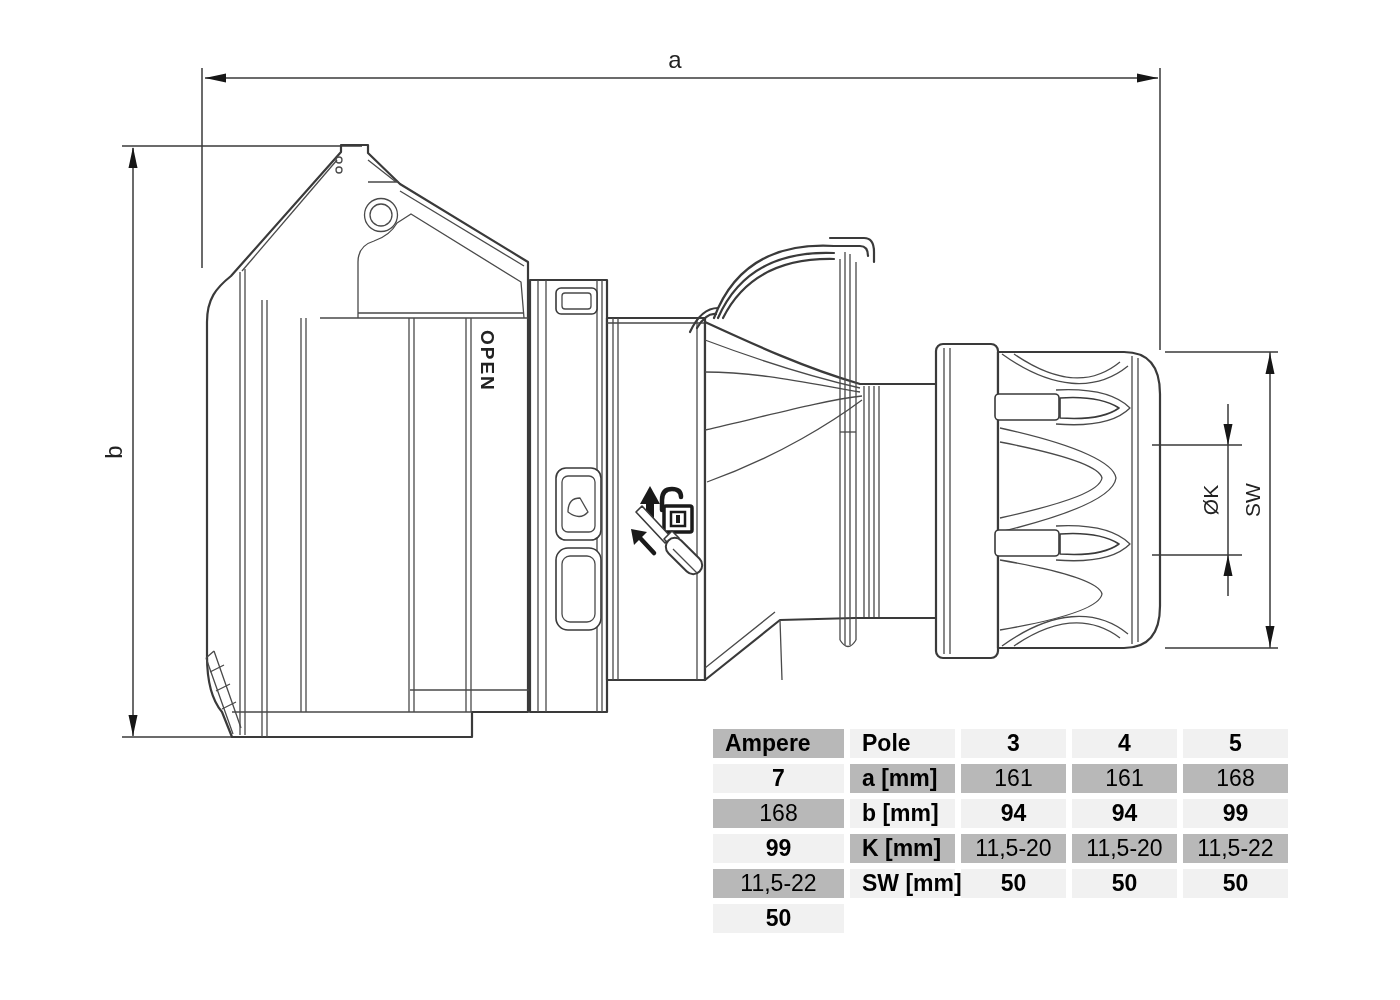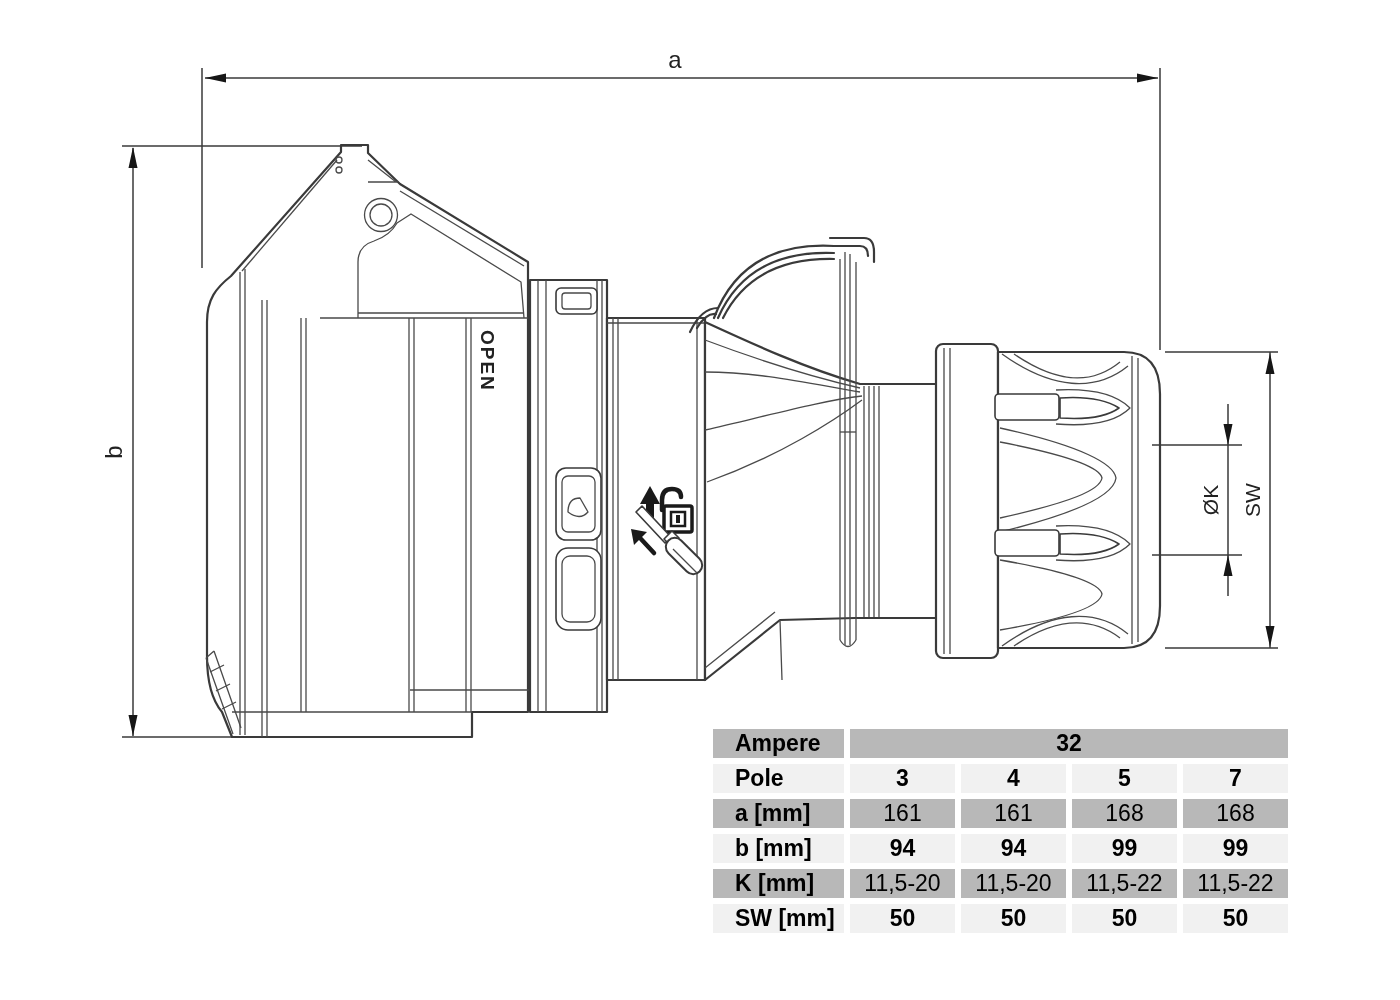--- a/index.html
+++ b/index.html
@@ -16,21 +16,21 @@
   .dimtext{fill:#222;font-family:"Liberation Sans",sans-serif;font-size:24px;}
   .dimtext-sm{fill:#222;font-family:"Liberation Sans",sans-serif;font-size:21px;}
   .opentext{fill:#222;font-family:"Liberation Sans",sans-serif;font-size:19px;font-weight:bold;letter-spacing:2px;}
   .ink{fill:#1a1a1a;stroke:none;}
   .inkline{fill:none;stroke:#1a1a1a;stroke-width:4.5;stroke-linecap:round;}
   
   .spec-table{position:absolute;left:713px;top:729px;display:grid;
       grid-template-columns:131px 105px 105px 105px 105px;gap:6px;
       font-size:23px;color:#000;}
   .cell{height:29px;display:flex;align-items:center;justify-content:center;white-space:nowrap;}
-  .cell.label{justify-content:flex-start;padding-left:22px;font-weight:bold;}
+  .cell.label{justify-content:flex-start;padding-left:12px;font-weight:bold;}
   .gray{background:var(--cell-gray,#b8b8b8);}
   .light{background:var(--cell-light,#f1f1f1);}
   .bold{font-weight:bold;}
   .span4{grid-column:2/6;}
 </style>
 </head>
 <body>
 
 <div class="page">
 
@@ -215,21 +215,20 @@
     <path class="dim" d="M 1165,352 H 1278"></path>
     <path class="dim" d="M 1165,648 H 1278"></path>
     <polygon class="arr" points="1270,353 1265.5,374 1274.5,374"></polygon>
     <polygon class="arr" points="1270,647 1265.5,626 1274.5,626"></polygon>
     <text class="dimtext-sm" transform="translate(1260,500) rotate(-90)" text-anchor="middle">SW</text>
   </g>
 </svg>
 
 <div class="spec-table" id="spec-table">
       <div class="cell label gray">Ampere</div>
-      <div class="cell span4 gray bold">32</div>
       <div class="cell label light">Pole</div>
       <div class="cell light bold">3</div>
       <div class="cell light bold">4</div>
       <div class="cell light bold">5</div>
       <div class="cell light bold">7</div>
       <div class="cell label gray">a [mm]</div>
       <div class="cell gray">161</div>
       <div class="cell gray">161</div>
       <div class="cell gray">168</div>
       <div class="cell gray">168</div>

